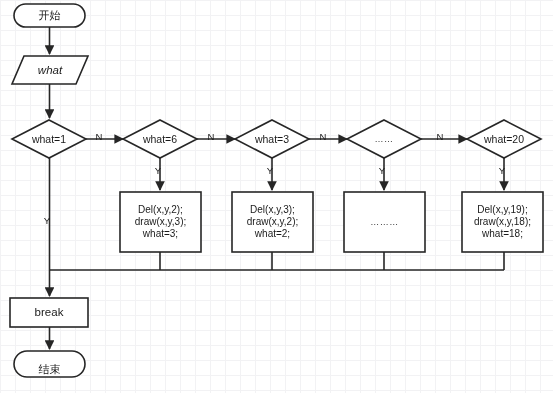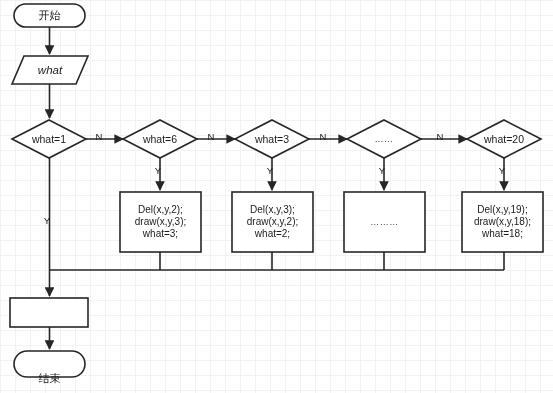--- a/index.html
+++ b/index.html
@@ -135,22 +135,23 @@
 draw(x,y,3);
 what=3;</div>
   <div class="node-label lbl-proc" style="left:232px; top:192px; width:81px; height:60px;">Del(x,y,3);
 draw(x,y,2);
 what=2;</div>
   <div class="node-label lbl-proc ell-dots" style="left:344px; top:192px; width:81px; height:60px;">………</div>
   <div class="node-label lbl-proc" style="left:462px; top:192px; width:81px; height:60px;border-radius:17px;">Del(x,y,19);
 draw(x,y,18);
 what=18;</div>
 
+  <div class="node-label lbl-break" style="left:10px; top:298px; width:78px; height:29px;">break</div>
 
-  <div class="node-label lbl-end" style="left:14px; top:366px; width:71px; height:26px;">结束</div>
+  <div class="node-label lbl-end" style="left:14px; top:357px; width:71px; height:26px;">结束</div>
 
   <div class="edge-label" style="left:92px; top:131px; width:14px;">N</div>
   <div class="edge-label" style="left:204px; top:131px; width:14px;">N</div>
   <div class="edge-label" style="left:316px; top:131px; width:14px;">N</div>
   <div class="edge-label" style="left:433px; top:131px; width:14px;">N</div>
 
   <div class="edge-label" style="left:40px; top:215px; width:14px;">Y</div>
   <div class="edge-label" style="left:151px; top:165px; width:14px;">Y</div>
   <div class="edge-label" style="left:263px; top:165px; width:14px;">Y</div>
   <div class="edge-label" style="left:375px; top:165px; width:14px;">Y</div>

